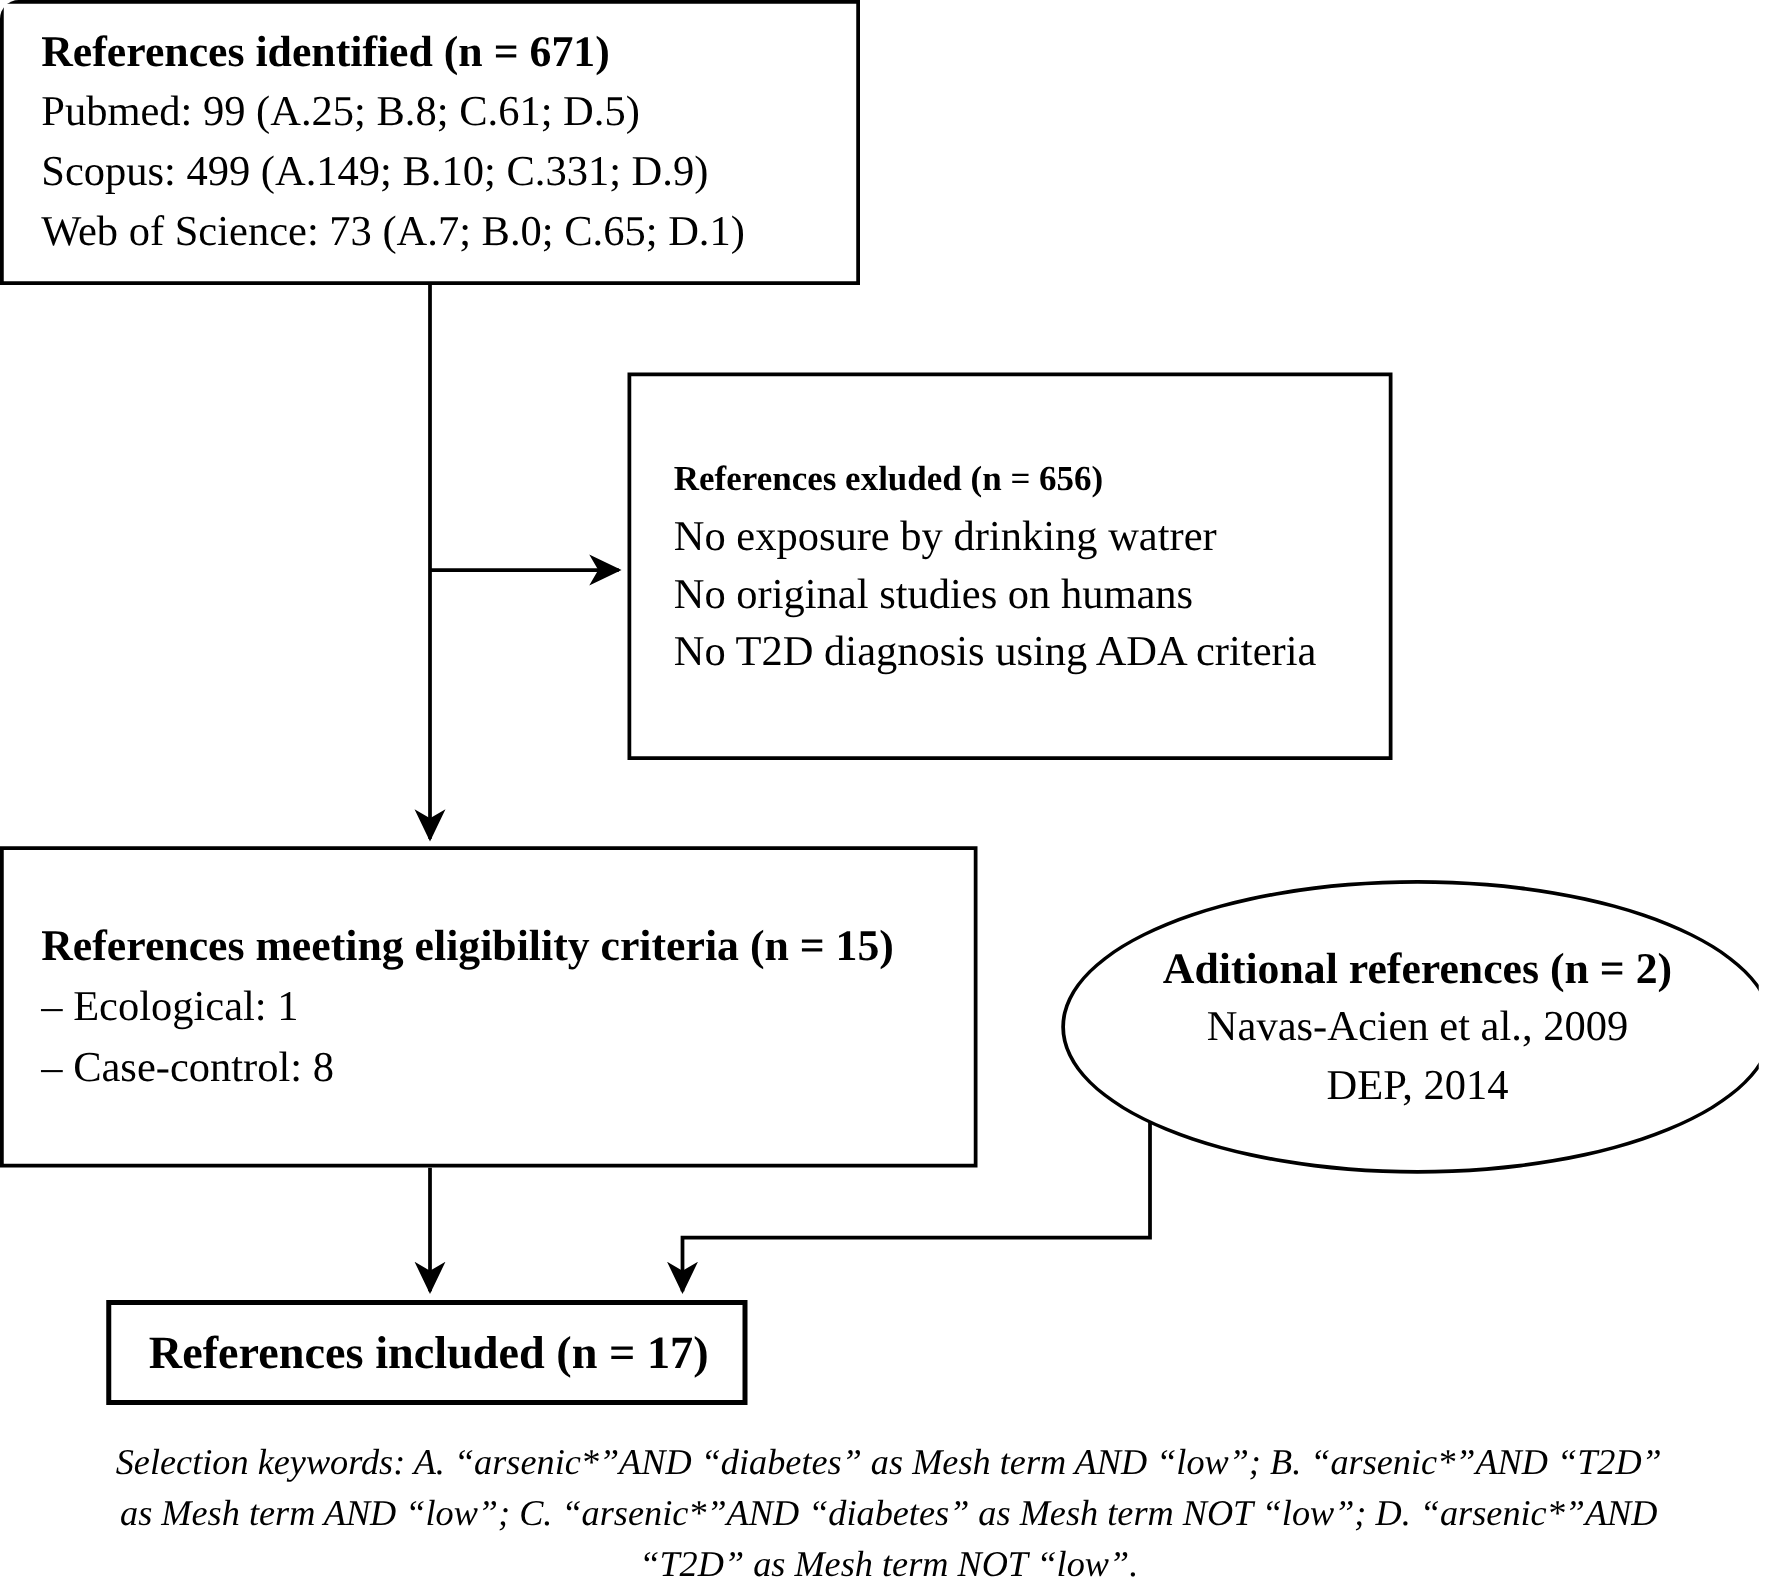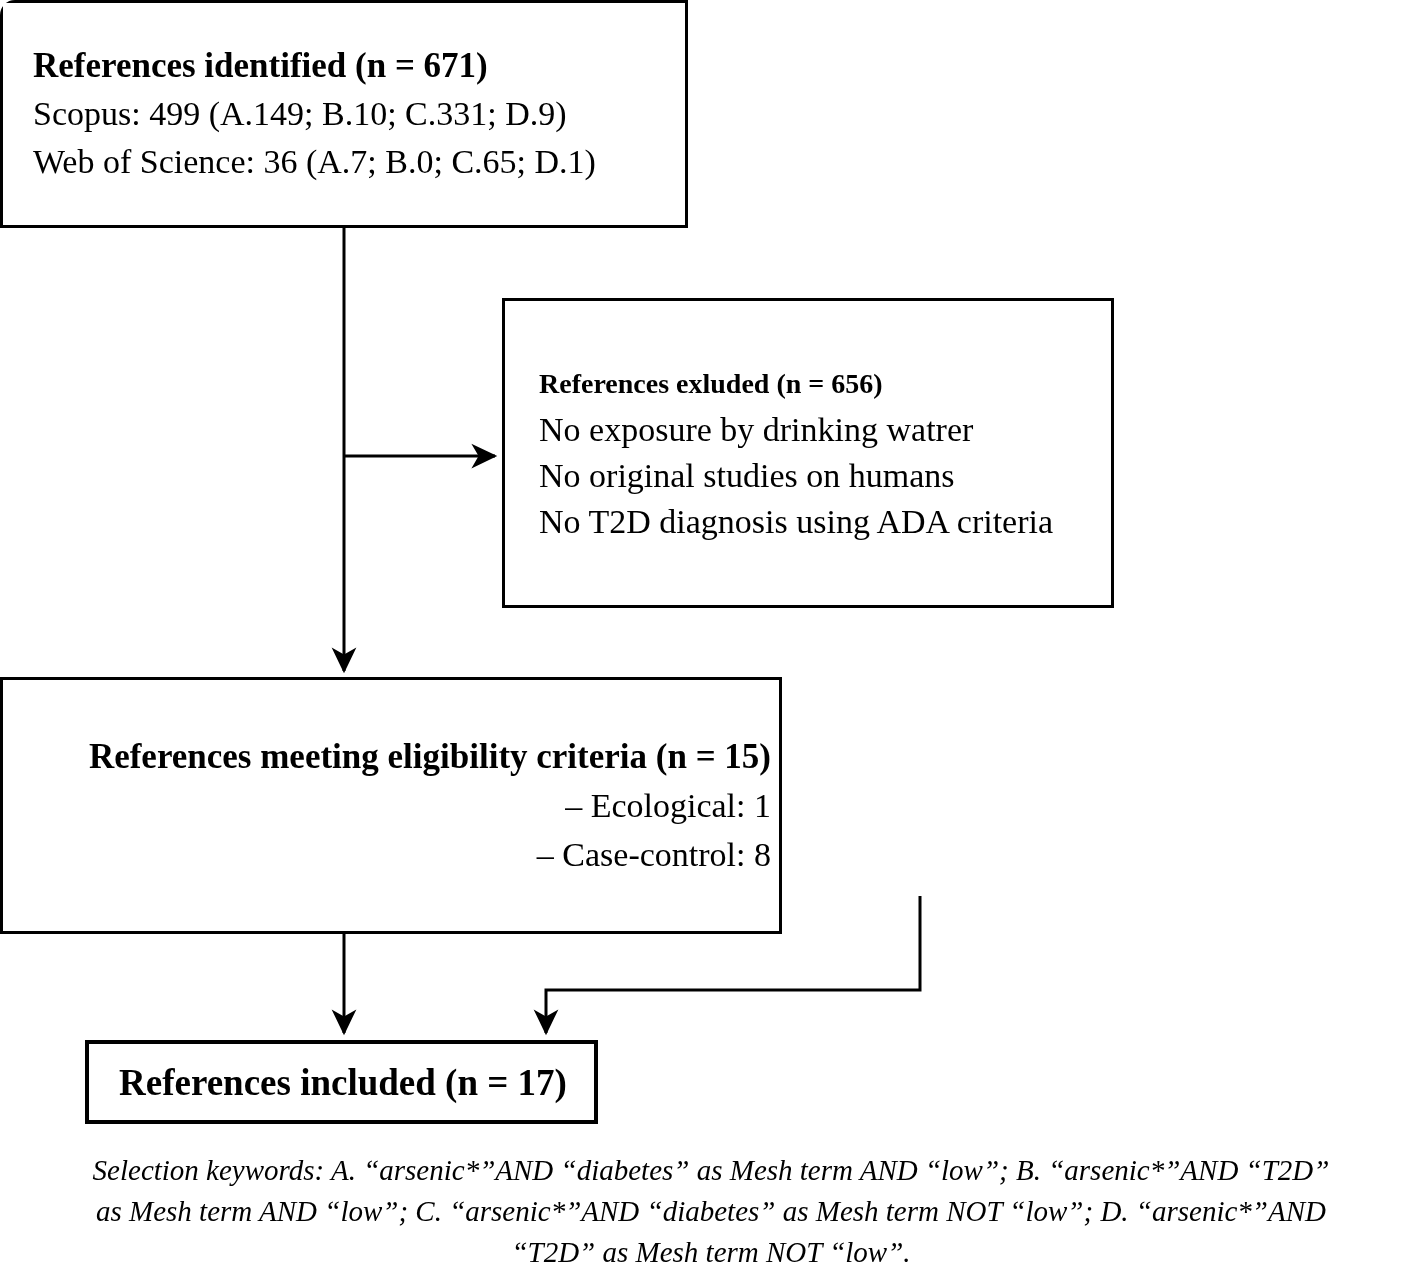--- a/index.html
+++ b/index.html
@@ -35,21 +35,21 @@
   }
   .box-identified .title { font-size: 35px; }
   .box-excluded {
     left: 502px; top: 298px; width: 612px; height: 310px;
     font-size: 34px; line-height: 46px;
     padding-left: 34px;
   }
   .box-excluded .title { font-size: 28px; }
   .box-eligible {
     left: 0px; top: 677px; width: 782px; height: 257px;
-    font-size: 34px; line-height: 49px; align-items: flex-end;
+    font-size: 34px; line-height: 49px;
   }
   .box-eligible .title { font-size: 35px; }
   .box-included {
     left: 85px; top: 1040px; width: 513px; height: 84px;
     border-width: 4px;
     font-size: 37px;
   }
   .ellipse-additional {
     left: 849px; top: 704px; width: 570px; height: 235px;
     border-radius: 50%;
@@ -80,37 +80,43 @@
       </marker>
     </defs>
     <path d="M344,228 L344,671" fill="none" stroke="#000000" stroke-width="3" marker-end="url(#arrowhead)"></path>
     <path d="M344,456 L495,456" fill="none" stroke="#000000" stroke-width="3" marker-end="url(#arrowhead)"></path>
     <path d="M344,934 L344,1033" fill="none" stroke="#000000" stroke-width="3" marker-end="url(#arrowhead)"></path>
     <path d="M920,896 L920,990 L546,990 L546,1033" fill="none" stroke="#000000" stroke-width="3" marker-end="url(#arrowhead)"></path>
   </svg>
 
   <div class="node rect box-identified">
     <div class="title">References identified (n = 671)</div>
+    <div>Pubmed: 99 (A.25; B.8; C.61; D.5)</div>
     <div>Scopus: 499 (A.149; B.10; C.331; D.9)</div>
-    <div>Web of Science: 36 (A.7; B.0; C.65; D.1)</div>
+    <div>Web of Science: 73 (A.7; B.0; C.65; D.1)</div>
   </div>
 
   <div class="node rect box-excluded">
     <div class="title">References exluded (n = 656)</div>
     <div>No exposure by drinking watrer</div>
     <div>No original studies on humans</div>
     <div>No T2D diagnosis using ADA criteria</div>
   </div>
 
   <div class="node rect box-eligible">
     <div class="title">References meeting eligibility criteria (n = 15)</div>
     <div>– Ecological: 1</div>
     <div>– Case-control: 8</div>
   </div>
 
+  <div class="node ellipse-additional">
+    <div class="title">Aditional references (n = 2)</div>
+    <div>Navas-Acien et al., 2009</div>
+    <div>DEP, 2014</div>
+  </div>
 
   <div class="node rect box-included">
     <div class="title">References included (n = 17)</div>
   </div>
 
   <div id="caption">
     <div>Selection keywords: A. “arsenic*”AND “diabetes” as Mesh term AND “low”; B. “arsenic*”AND “T2D”</div>
     <div>as Mesh term AND “low”; C. “arsenic*”AND “diabetes” as Mesh term NOT “low”; D. “arsenic*”AND</div>
     <div>“T2D” as Mesh term NOT “low”.</div>
   </div>

